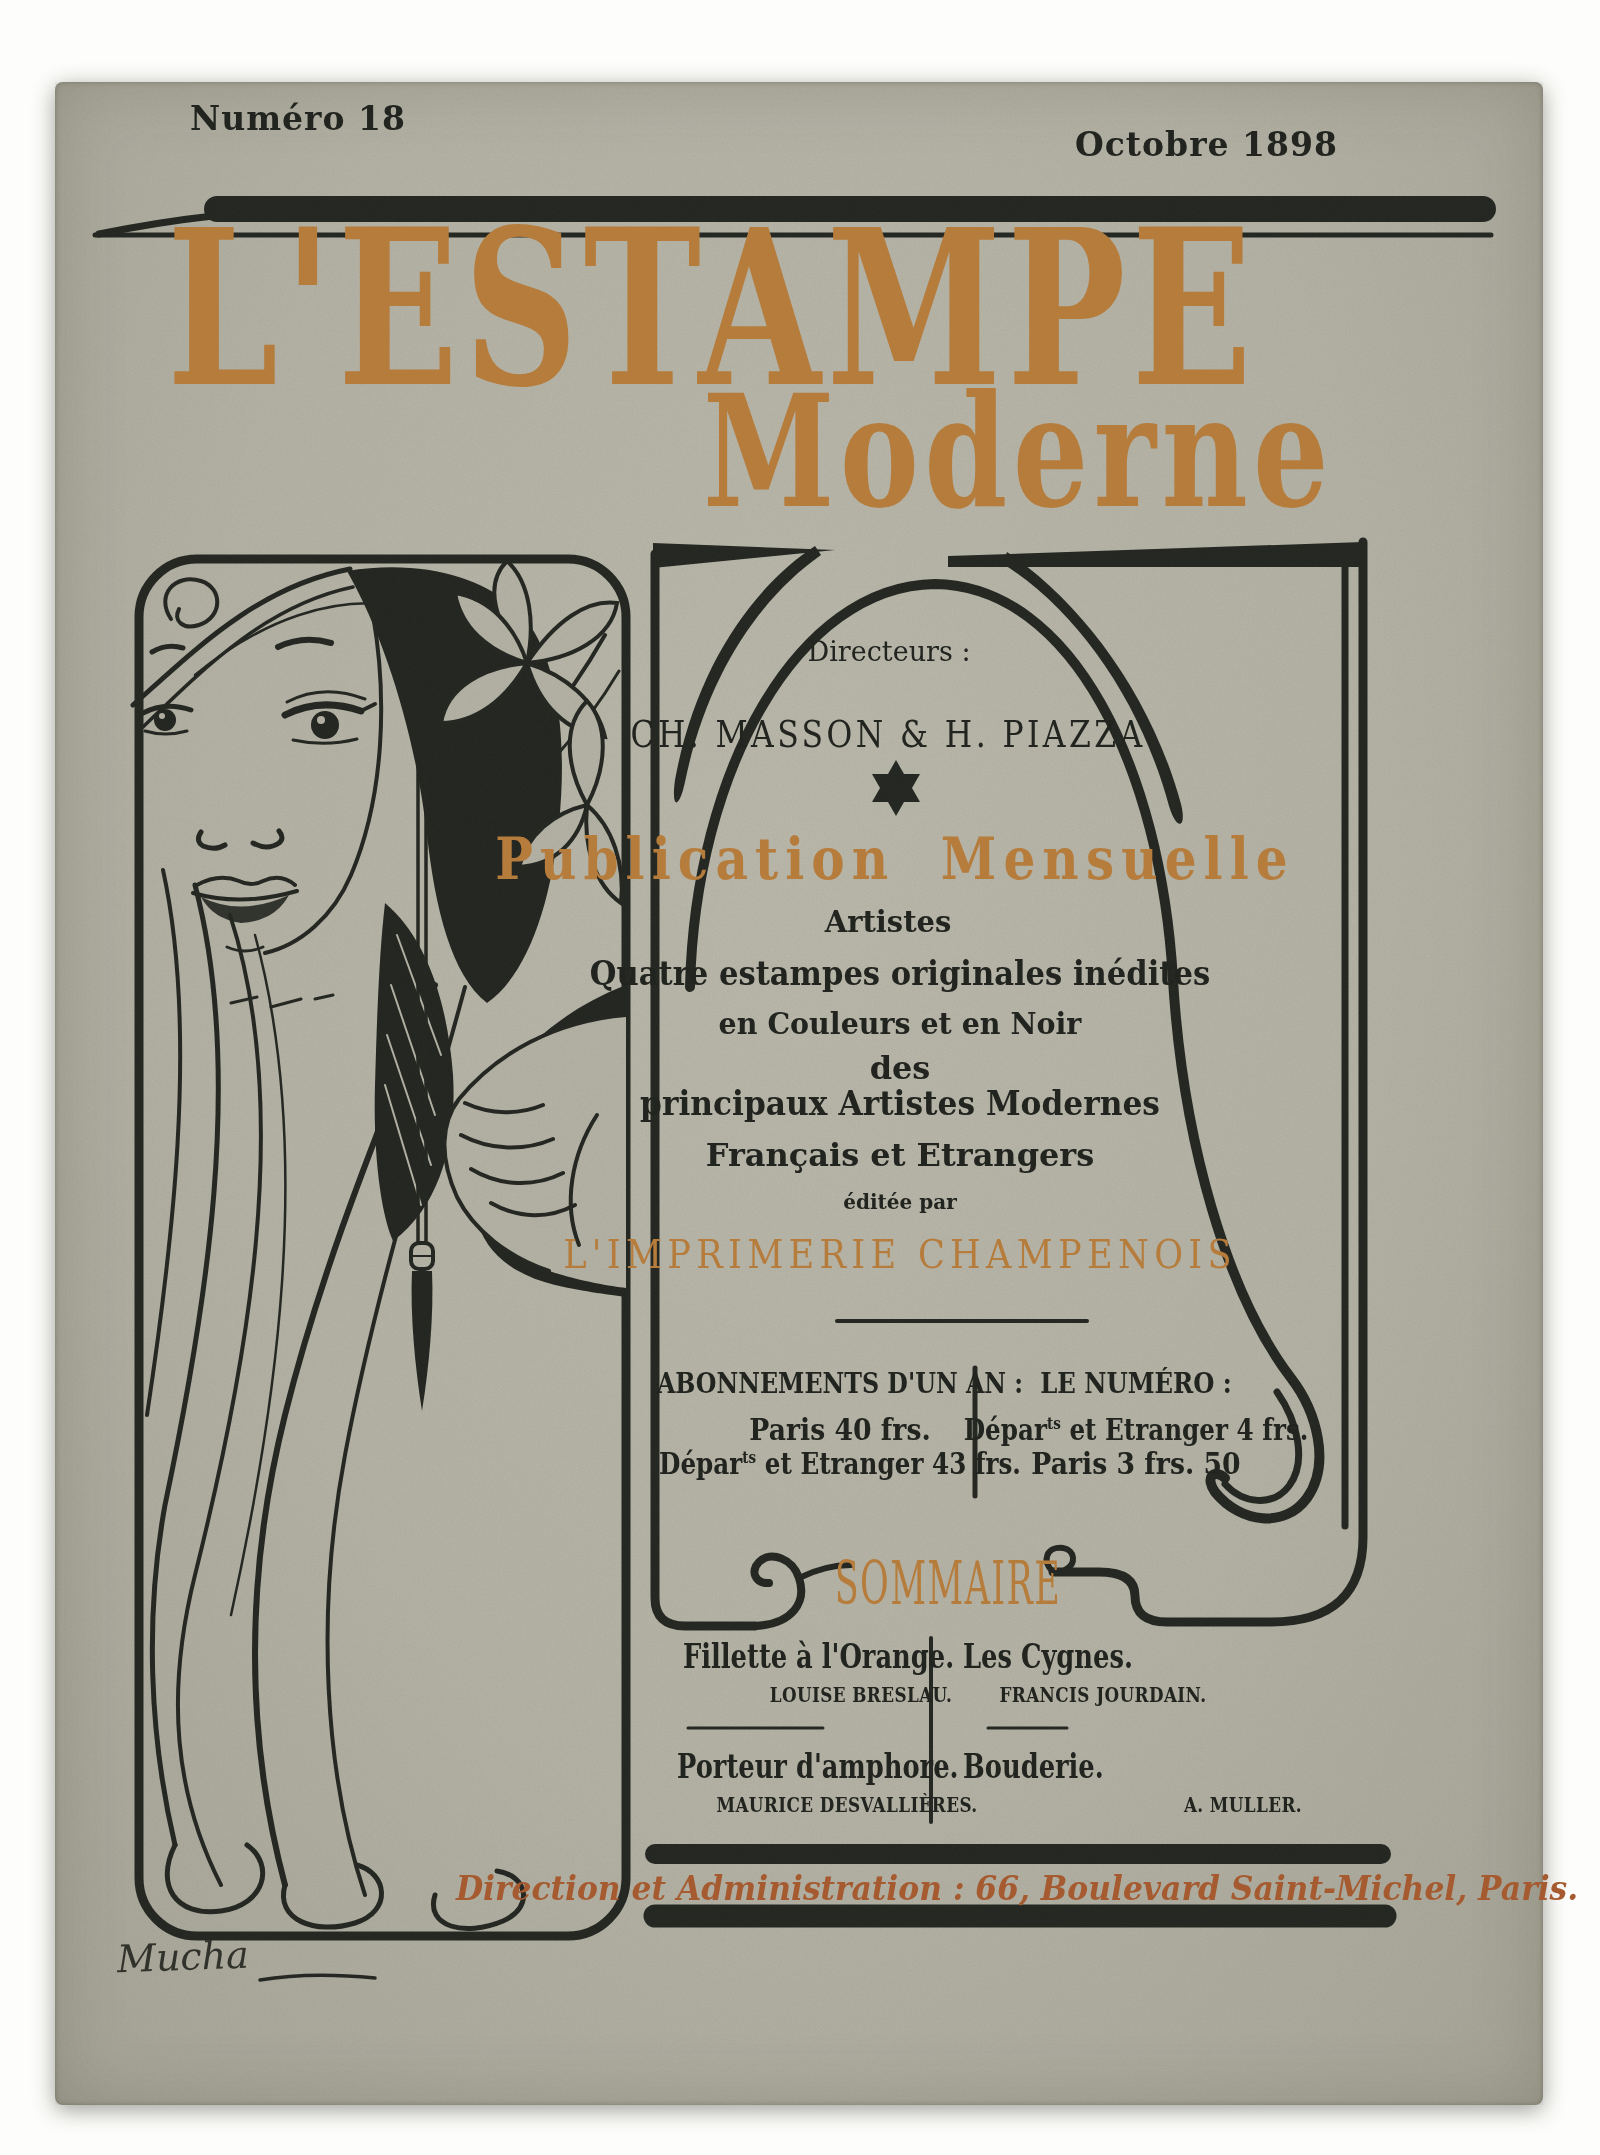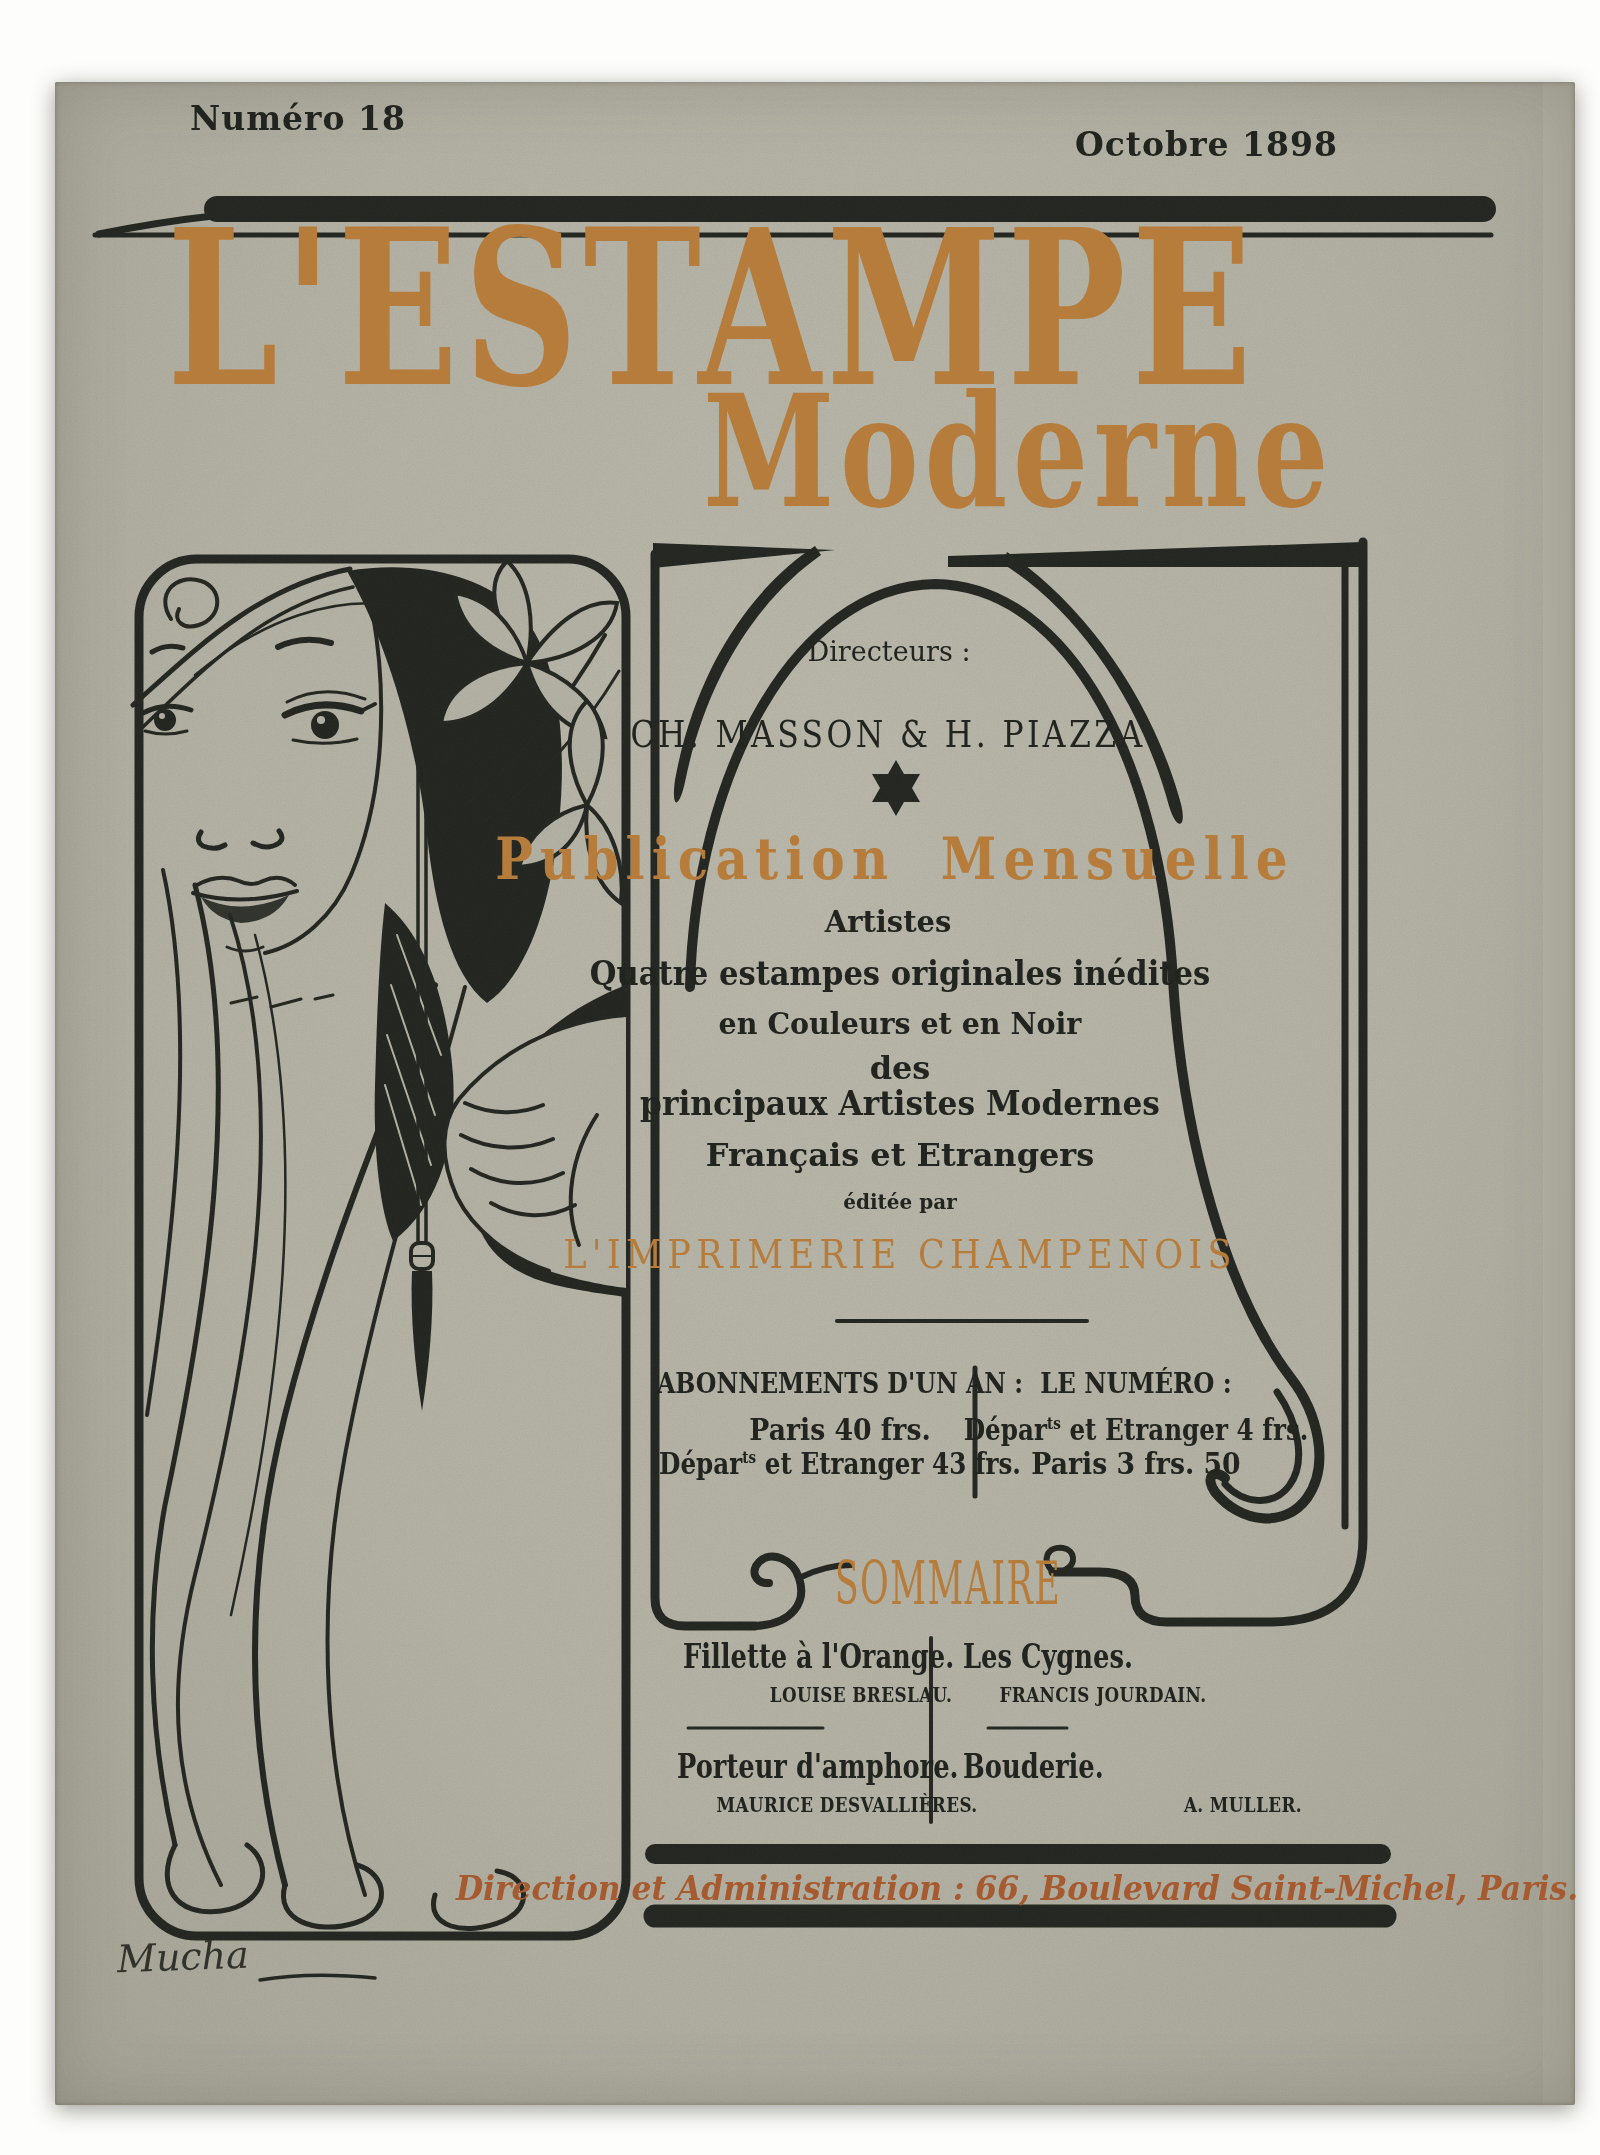--- a/index.html
+++ b/index.html
@@ -1,21 +1,21 @@
 <!DOCTYPE html>
 <html><head>
 <meta charset="utf-8">
 <style>
   html,body{margin:0;padding:0;background:#e9e8e4;}
   #stage{position:relative;width:1600px;height:2155px;background:#fdfdfb;overflow:hidden;
          font-family:"DejaVu Serif",serif;}
   #paper{position:absolute;left:55px;top:82px;width:1488px;height:2023px;
          background:radial-gradient(ellipse at 50% 38%, #bdbbae 0%, #b7b5a8 55%, #a9a79a 100%);
          box-shadow:0 5px 22px rgba(40,40,30,.45), inset 0 0 70px rgba(70,68,50,.22), inset 0 0 5px rgba(80,76,60,.45);
-         border-radius:2px;padding-left:32px;}
+         border-radius:8px;}
   .t{position:absolute;color:#21241f;white-space:nowrap;line-height:1;}
   .c{transform-origin:50% 0;}
   .l{transform-origin:0 0;}
   .gold{color:#b67c3c;}
   .red{color:#a55a30;}
   .b{font-weight:bold;}
   svg{position:absolute;left:0;top:0;}
   .nopush{pointer-events:none;}
   sup.sm{font-size:55%;vertical-align:super;letter-spacing:0;}
 </style>

